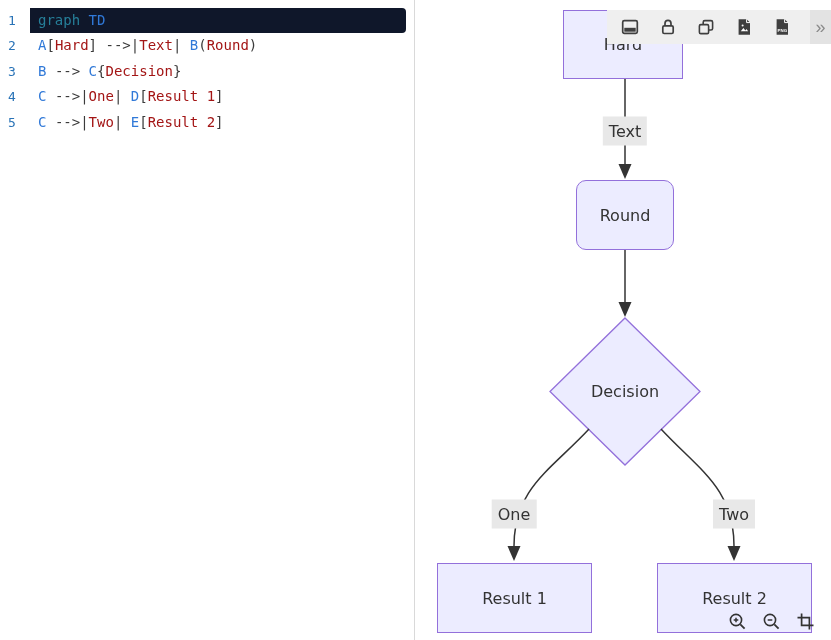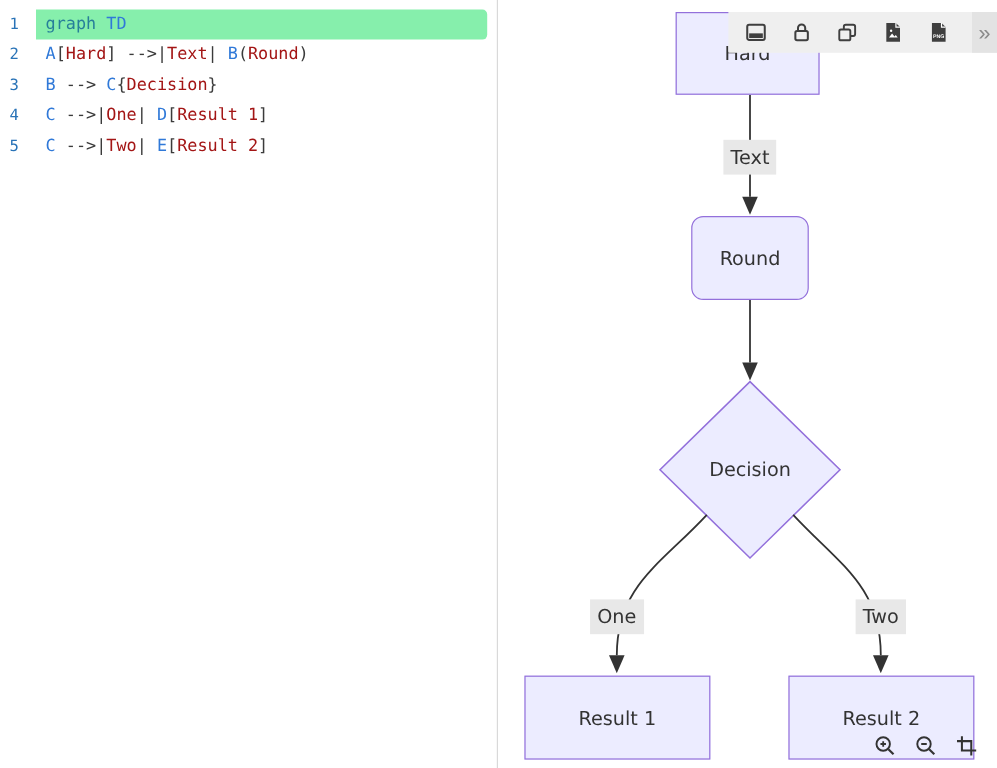--- a/index.html
+++ b/index.html
@@ -6,21 +6,21 @@
   #app{position:relative;width:831px;height:640px;background:#fff;overflow:hidden;
        font-family:"DejaVu Sans","Liberation Sans",sans-serif;}
 
   
   .editor-pane{position:absolute;left:0;top:0;width:415px;height:640px;background:#fff;
                border-right:1px solid #d9d9d9;box-sizing:border-box;padding-top:8px;}
   .code-line{display:flex;height:25.4px;line-height:25.4px;
              font-family:"DejaVu Sans Mono","Liberation Mono",monospace;font-size:14px;}
   .gutter{flex:0 0 30px;box-sizing:border-box;padding-left:8px;font-size:13px;color:#2973b7;}
   .line-content{flex:0 0 376px;white-space:pre;padding-left:8px;box-sizing:border-box;color:#333;}
-  .code-line.active .line-content{background:#86efac;border-radius:0 4px 4px 0;}
+  .code-line.active .line-content{background:#0f172a;border-radius:0 4px 4px 0;}
   .tok-kw{color:#267f99;}
   .tok-id{color:#3079d8;}
   .tok-st{color:#a31515;}
   .tok-pu,.tok-pl{color:#3b3b3b;}
 
   
   .diagram-pane{position:absolute;left:416px;top:0;width:415px;height:640px;background:#fff;}
   .edges-svg{position:absolute;left:0;top:0;z-index:1;}
   .node{position:absolute;z-index:2;background:#ECECFF;border:1px solid #9370DB;
         box-sizing:border-box;display:flex;align-items:center;justify-content:center;

